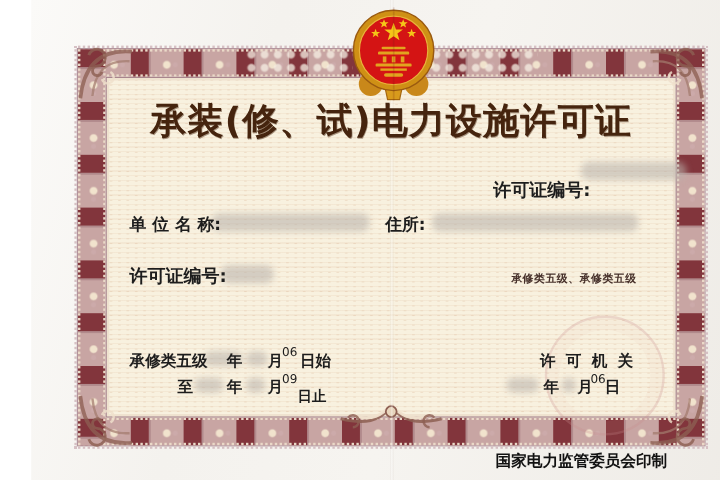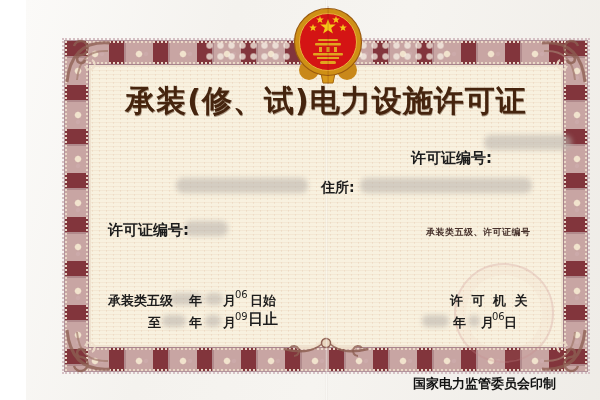--- a/index.html
+++ b/index.html
@@ -78,21 +78,21 @@
   .val-cat   { left:400px; top:226px; font-size:9px; color:#46302a; font-weight:700; letter-spacing:0.5px; }
   .v-from  { left:82px;  top:292px; font-size:13px; }
   .v-year1 { left:163px; top:292px; font-size:13px; }
   .v-mon1  { left:197px; top:292px; font-size:13px; }
   .v-day1  { left:209px; top:289px; font-size:10px; font-weight:400; }
   .v-end1  { left:224px; top:292px; font-size:13px; }
   .v-to    { left:122px; top:314px; font-size:13px; }
   .v-year2 { left:163px; top:314px; font-size:13px; }
   .v-mon2  { left:197px; top:314px; font-size:13px; }
   .v-day2  { left:209px; top:311px; font-size:10px; font-weight:400; }
-  .v-end2  { left:222px; top:310px; font-size:15px; }
+  .v-end2  { left:222px; top:322px; font-size:12px; }
   .a-lbl   { left:424px; top:292px; font-size:13px; letter-spacing:2px; }
   .a-year  { left:427px; top:314px; font-size:13px; }
   .a-mon   { left:455px; top:314px; font-size:13px; }
   .a-day   { left:466px; top:311px; font-size:10px; font-weight:400; }
   .a-ri    { left:478px; top:314px; font-size:13px; }
   .footer  { right:70px; top:375px; font-size:13px; color:#111;text-align:center; }
   
   .blur { position:absolute; background:rgba(186,180,173,0.58); border-radius:7px;
           filter:blur(2.5px); z-index:7; }
   .b-licno { left:458px; top:135px; width:88px;  height:15px; }
@@ -183,29 +183,30 @@
   </svg>
 
   <div class="seal"></div>
   <div class="crease"></div>
 
   <div class="txt title">承装(修、试)电力设施许可证</div>
 
   <div class="txt lbl-licno">许可证编号:</div>
   <div class="blur b-licno"></div>
 
+  <div class="txt lbl-unit">单 位 名 称:</div>
   <div class="blur b-unit"></div>
   <div class="txt lbl-addr">住所:</div>
   <div class="blur b-addr"></div>
 
   <div class="txt lbl-legal">许可证编号:</div>
   <div class="blur b-legal"></div>
-  <div class="txt val-cat">承装类五级、许可证编号</div>
-
-  <div class="txt v-from">承装类五级</div>
+  <div class="txt val-cat">承修类五级、承修类五级</div>
+
+  <div class="txt v-from">承修类五级</div>
   <div class="blur b-v1a"></div>
   <div class="txt v-year1">年</div>
   <div class="blur b-v1b"></div>
   <div class="txt v-mon1">月</div>
   <div class="txt v-day1">06</div>
   <div class="txt v-end1">日始</div>
 
   <div class="txt v-to">至</div>
   <div class="blur b-v2a"></div>
   <div class="txt v-year2">年</div>

